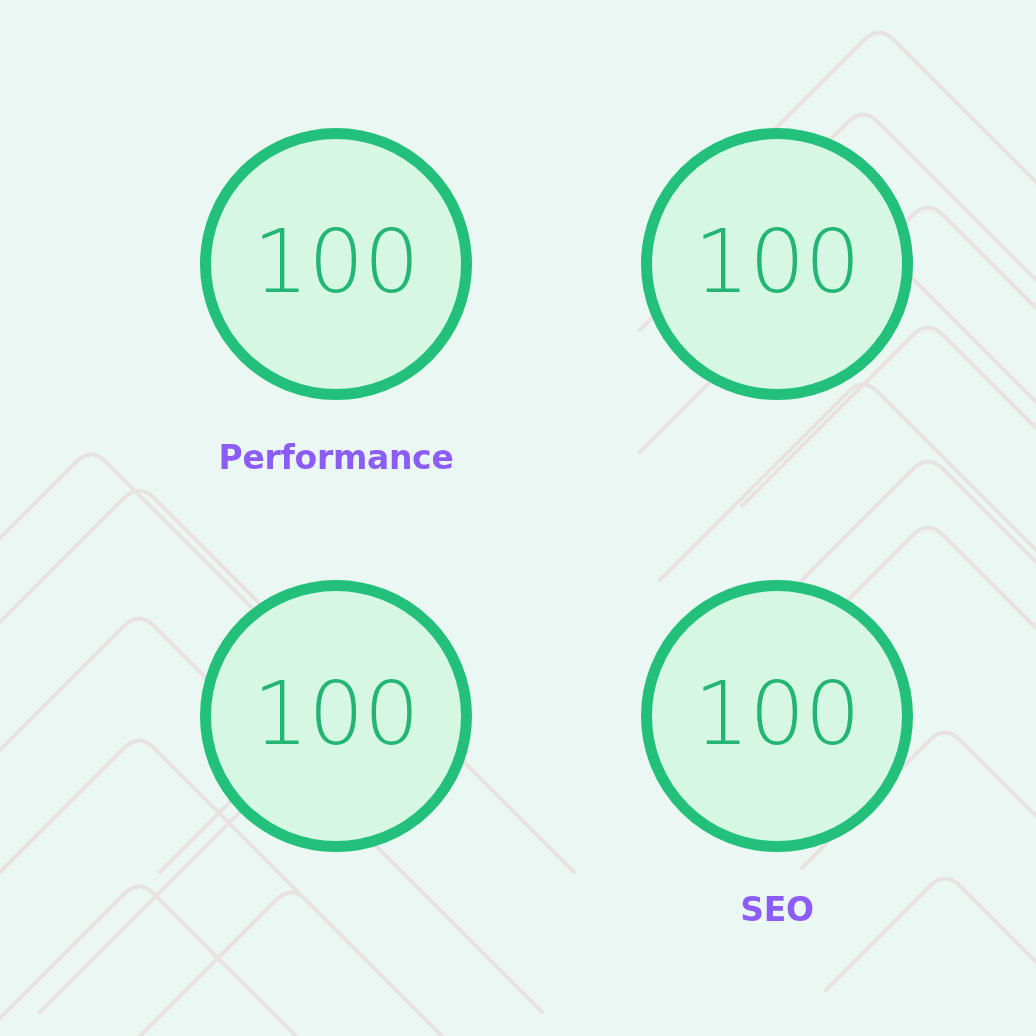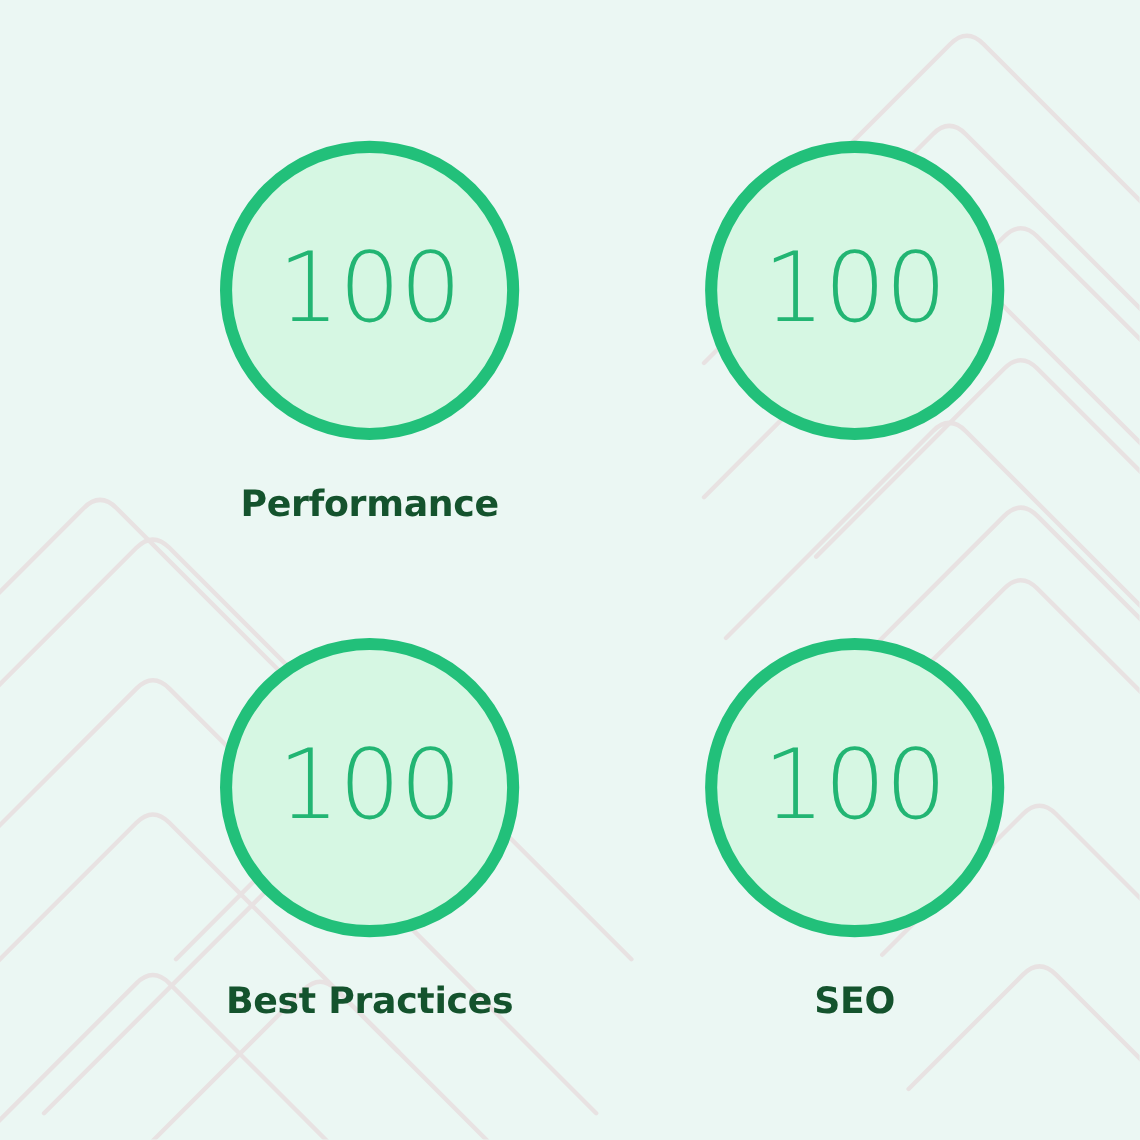--- a/index.html
+++ b/index.html
@@ -87,21 +87,21 @@
     transform: translateY(-2px);
   }
 
   .gauge-label {
     margin-top: 40px;
     font-family: "DejaVu Sans", sans-serif;
     font-weight: 700;
     font-size: 33px;
     line-height: 1.1;
     letter-spacing: -0.3px;
-    color: #14532d;
+    color: #8b5cf6;
     text-align: center;
     white-space: nowrap;
     user-select: none;
   }
 </style>
 </head>
 <body>
 
 <div id="stage">
 
@@ -144,21 +144,20 @@
     <div class="gauge-cell col-2 row-1">
       <div class="gauge-ring">
         <span class="gauge-score">100</span>
       </div>
     </div>
 
     <div class="gauge-cell col-1 row-2">
       <div class="gauge-ring">
         <span class="gauge-score">100</span>
       </div>
-      <div class="gauge-label">Best Practices</div>
     </div>
 
     <div class="gauge-cell col-2 row-2">
       <div class="gauge-ring">
         <span class="gauge-score">100</span>
       </div>
       <div class="gauge-label">SEO</div>
     </div>
 
   </div>

